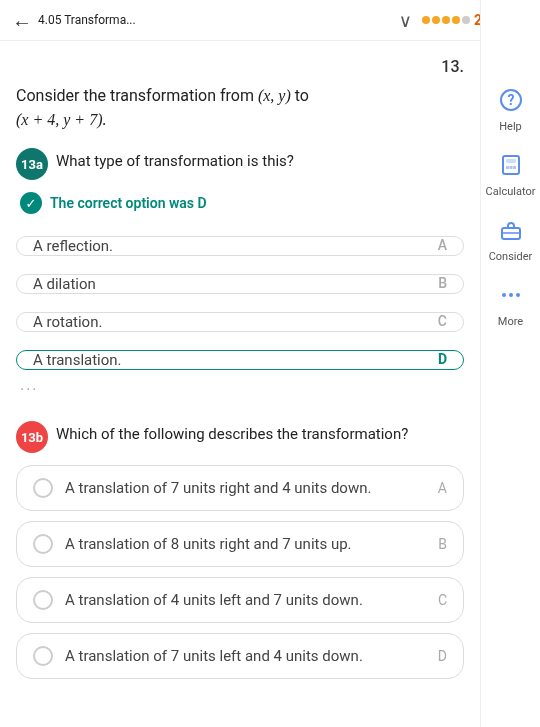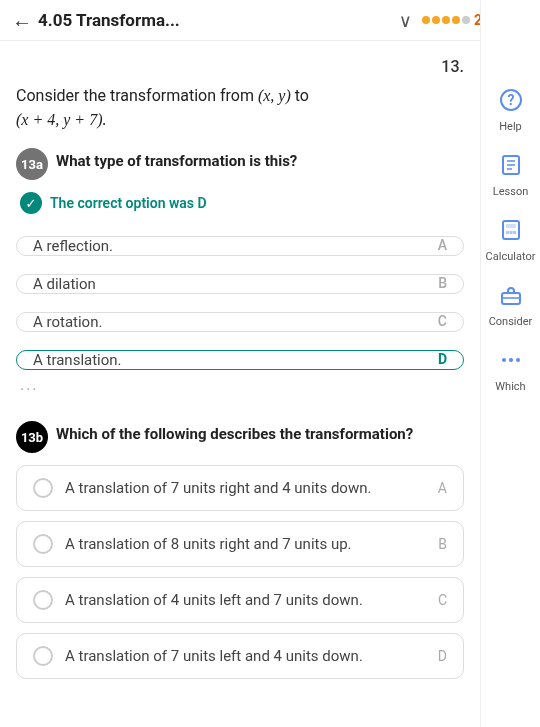--- a/index.html
+++ b/index.html
@@ -25,22 +25,22 @@
       display: flex;
       align-items: center;
       gap: 6px;
     }
     .back-icon {
       font-size: 20px;
       color: #333;
       cursor: pointer;
     }
     .header-title {
-      font-size: 17px;
-      font-weight: 700;
+      font-size: 12px;
+      font-weight: 400;
       color: #222;
     }
     .header-right {
       display: flex;
       align-items: center;
       gap: 10px;
     }
     .chevron-down {
       font-size: 18px;
       color: #555;
@@ -103,34 +103,34 @@
       justify-content: center;
       width: 32px;
       height: 32px;
       border-radius: 50%;
       font-size: 13px;
       font-weight: 700;
       color: #fff;
       margin-right: 8px;
       flex-shrink: 0;
     }
-    .part-label.teal { background: #737373; }
-    .part-label.dark { background: #000000; }
+    .part-label.teal { background: #0f766e; }
+    .part-label.dark { background: #ef4444; }
 
     .part-row {
       display: flex;
       align-items: flex-start;
       margin-bottom: 12px;
       margin-top: 16px;
     }
 
     .part-question {
       font-size: 15px;
       color: #222;
-      font-weight: 700;
+      font-weight: 400;
       padding-top: 4px;
     }
 
     
     .correct-banner {
       display: flex;
       align-items: center;
       gap: 8px;
       margin-bottom: 14px;
       margin-left: 4px;
@@ -188,21 +188,21 @@
       font-weight: 500;
     }
     .option-item.selected-teal .option-letter {
       color: #00897b;
       font-weight: 700;
     }
 
     
     .radio-option {
       border: 1.5px solid #ddd;
-      border-radius: 10px;
+      border-radius: 16px;
       padding: 12px 16px;
       display: flex;
       align-items: center;
       gap: 12px;
       background: #fff;
     }
     .radio-circle {
       width: 20px;
       height: 20px;
       border-radius: 50%;
@@ -370,31 +370,20 @@
   <div class="sidebar-item">
     <div class="sidebar-icon icon-help">
       <svg width="24" height="24" viewBox="0 0 24 24" fill="none">
         <circle cx="12" cy="12" r="10" stroke="#5b8def" stroke-width="2"></circle>
         <text x="12" y="17" text-anchor="middle" fill="#5b8def" font-size="14" font-weight="bold">?</text>
       </svg>
     </div>
     <span class="sidebar-label">Help</span>
   </div>
   <div class="sidebar-item">
-    <div class="sidebar-icon icon-lesson">
-      <svg width="24" height="24" viewBox="0 0 24 24" fill="none">
-        <rect x="4" y="3" width="16" height="18" rx="2" stroke="#5b8def" stroke-width="2"></rect>
-        <line x1="8" y1="8" x2="16" y2="8" stroke="#5b8def" stroke-width="1.5"></line>
-        <line x1="8" y1="12" x2="16" y2="12" stroke="#5b8def" stroke-width="1.5"></line>
-        <line x1="8" y1="16" x2="13" y2="16" stroke="#5b8def" stroke-width="1.5"></line>
-      </svg>
-    </div>
-    <span class="sidebar-label">Lesson</span>
-  </div>
-  <div class="sidebar-item">
     <div class="sidebar-icon icon-calculator">
       <svg width="24" height="24" viewBox="0 0 24 24" fill="none">
         <rect x="4" y="3" width="16" height="18" rx="2" stroke="#5b8def" stroke-width="2"></rect>
         <rect x="7" y="6" width="10" height="4" rx="1" fill="#5b8def" opacity="0.3"></rect>
         <rect x="7" y="13" width="3" height="3" rx="0.5" fill="#5b8def" opacity="0.5"></rect>
         <rect x="10.5" y="13" width="3" height="3" rx="0.5" fill="#5b8def" opacity="0.5"></rect>
         <rect x="14" y="13" width="3" height="3" rx="0.5" fill="#5b8def" opacity="0.5"></rect>
       </svg>
     </div>
     <span class="sidebar-label">Calculator</span>
@@ -410,15 +399,15 @@
     <span class="sidebar-label">Consider</span>
   </div>
   <div class="sidebar-item">
     <div class="sidebar-icon icon-more">
       <svg width="24" height="24" viewBox="0 0 24 24" fill="none">
         <circle cx="5" cy="12" r="2" fill="#5b8def"></circle>
         <circle cx="12" cy="12" r="2" fill="#5b8def"></circle>
         <circle cx="19" cy="12" r="2" fill="#5b8def"></circle>
       </svg>
     </div>
-    <span class="sidebar-label">Which</span>
+    <span class="sidebar-label">More</span>
   </div>
 </div>
 
 </body></html>

